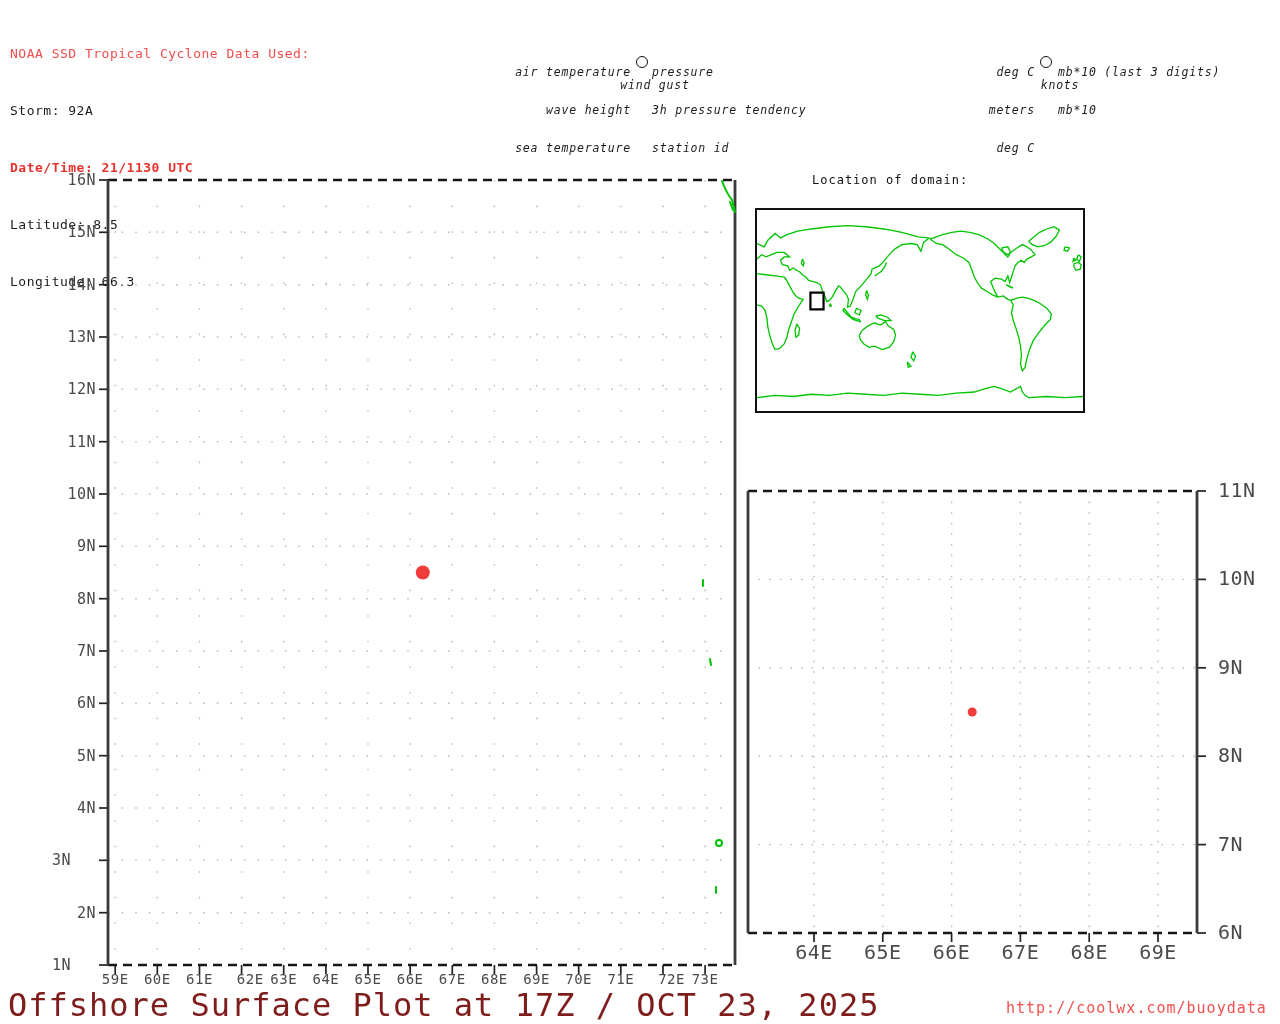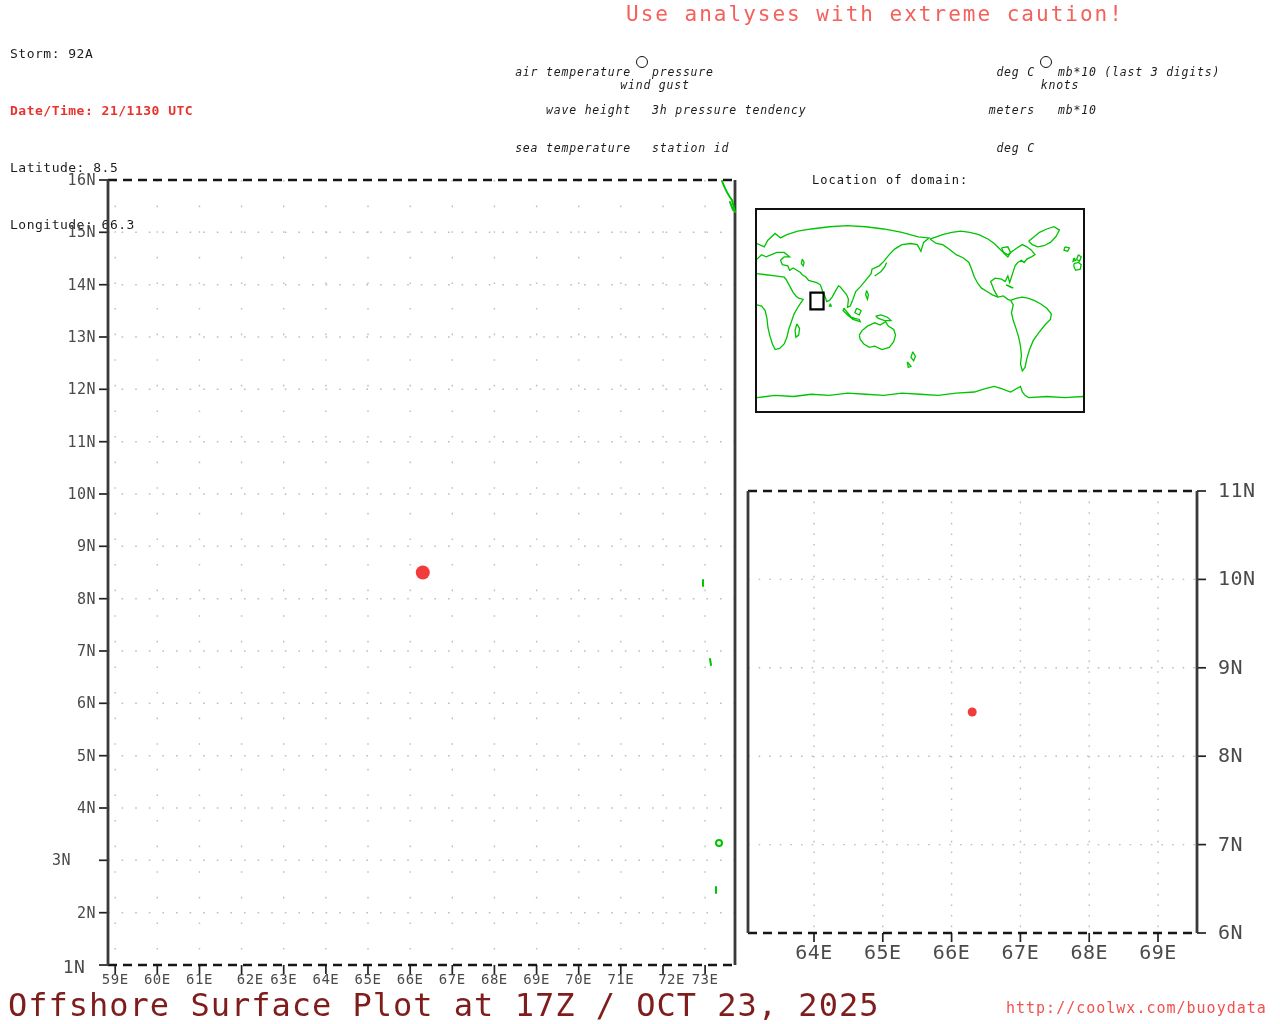--- a/index.html
+++ b/index.html
@@ -46,27 +46,27 @@
   
   #footer-title{left:8px;top:986px;font-size:32px;letter-spacing:1px;color:#7f1d1d;white-space:nowrap;}
   #footer-url{left:1006px;top:999px;font-size:15px;letter-spacing:1px;color:#f2514d;white-space:nowrap;}
 </style>
 </head>
 <body>
 
 <div id="page">
 
   <div class="abs" id="header">
+    <div class="red">NOAA SSD Tropical Cyclone Data Used:</div>
     <div>Storm: 92A</div>
     <div class="red-bold">Date/Time: 21/1130 UTC</div>
     <div>Latitude: 8.5</div>
     <div>Longitude: 66.3</div>
   </div>
 
-  <div class="abs" id="caution">Use analyses with extreme caution!</div>
 
   <div class="abs legend" id="stn-left">
     <div>air temperature</div>
     <div>wave height</div>
     <div>sea temperature</div>
   </div>
   <div class="abs circle-glyph" id="stn-circle"></div>
   <div class="abs legend" id="stn-right">
     <div>pressure</div>
     <div>3h pressure tendency</div>
@@ -239,21 +239,21 @@
     <span class="ticklabel" style="top: 432.65px; left: 52px; width: 44px; text-align: right; font-size: 15px;">11N</span>
     <span class="ticklabel" style="top: 484.98px; left: 52px; width: 44px; text-align: right; font-size: 15px;">10N</span>
     <span class="ticklabel" style="top: 537.31px; left: 52px; width: 44px; text-align: right; font-size: 15px;">9N</span>
     <span class="ticklabel" style="top: 589.64px; left: 52px; width: 44px; text-align: right; font-size: 15px;">8N</span>
     <span class="ticklabel" style="top: 641.97px; left: 52px; width: 44px; text-align: right; font-size: 15px;">7N</span>
     <span class="ticklabel" style="top: 694.3px; left: 52px; width: 44px; text-align: right; font-size: 15px;">6N</span>
     <span class="ticklabel" style="top: 746.63px; left: 52px; width: 44px; text-align: right; font-size: 15px;">5N</span>
     <span class="ticklabel" style="top: 798.96px; left: 52px; width: 44px; text-align: right; font-size: 15px;">4N</span>
     <span class="ticklabel" style="top: 851.29px; left: 52px; width: 44px; text-align: left; font-size: 15px;">3N</span>
     <span class="ticklabel" style="top: 903.62px; left: 52px; width: 44px; text-align: right; font-size: 15px;">2N</span>
-    <span class="ticklabel" style="top: 955.95px; left: 52px; width: 44px; text-align: center; font-size: 18px;">1N</span>
+    <span class="ticklabel" style="top: 955.95px; left: 52px; width: 44px; text-align: left; font-size: 15px;">1N</span>
     <span class="ticklabel" style="left: 93.2px; top: 971px; width: 44px; text-align: center; font-size: 14px;">59E</span>
     <span class="ticklabel" style="left: 135.335px; top: 971px; width: 44px; text-align: center; font-size: 14px;">60E</span>
     <span class="ticklabel" style="left: 177.47px; top: 971px; width: 44px; text-align: center; font-size: 14px;">61E</span>
     <span class="ticklabel" style="left: 219.605px; top: 971px; width: 44px; text-align: right; font-size: 14px;">62E</span>
     <span class="ticklabel" style="left: 261.74px; top: 971px; width: 44px; text-align: center; font-size: 14px;">63E</span>
     <span class="ticklabel" style="left: 303.875px; top: 971px; width: 44px; text-align: center; font-size: 14px;">64E</span>
     <span class="ticklabel" style="left: 346.01px; top: 971px; width: 44px; text-align: center; font-size: 14px;">65E</span>
     <span class="ticklabel" style="left: 388.145px; top: 971px; width: 44px; text-align: center; font-size: 14px;">66E</span>
     <span class="ticklabel" style="left: 430.28px; top: 971px; width: 44px; text-align: center; font-size: 14px;">67E</span>
     <span class="ticklabel" style="left: 472.415px; top: 971px; width: 44px; text-align: center; font-size: 14px;">68E</span>

